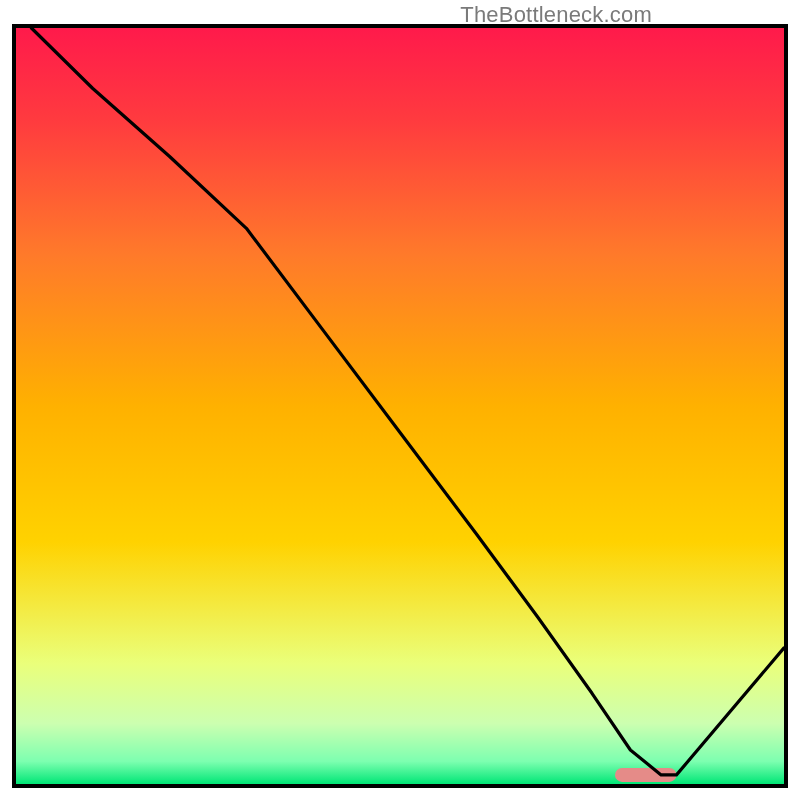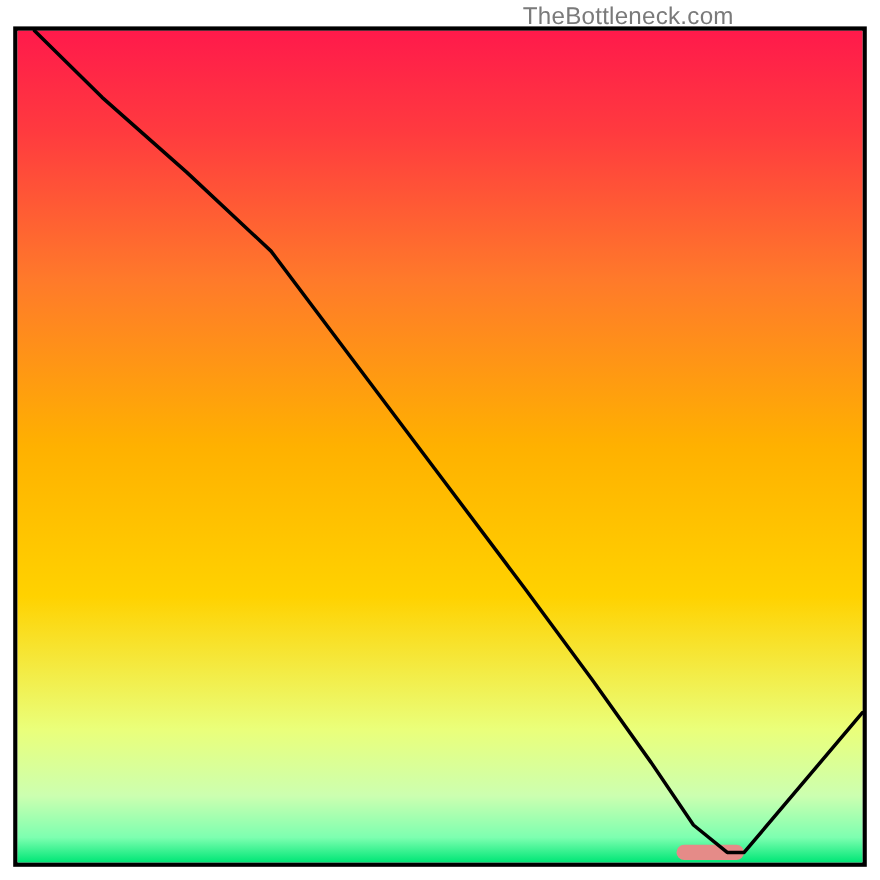--- a/index.html
+++ b/index.html
@@ -7,21 +7,20 @@
     padding: 0;
     width: 800px;
     height: 800px;
     background: #ffffff;
     font-family: Arial, Helvetica, sans-serif;
   }
   .wrap {
     position: relative;
     width: 660px;
     height: 800px;
-    padding-left: 15px;
   }
   .watermark {
     position: absolute;
     top: 2px;
     right: 8px;
     color: #7a7a7a;
     font-size: 22px;
     font-weight: 400;
     letter-spacing: 0.2px;
     z-index: 3;

